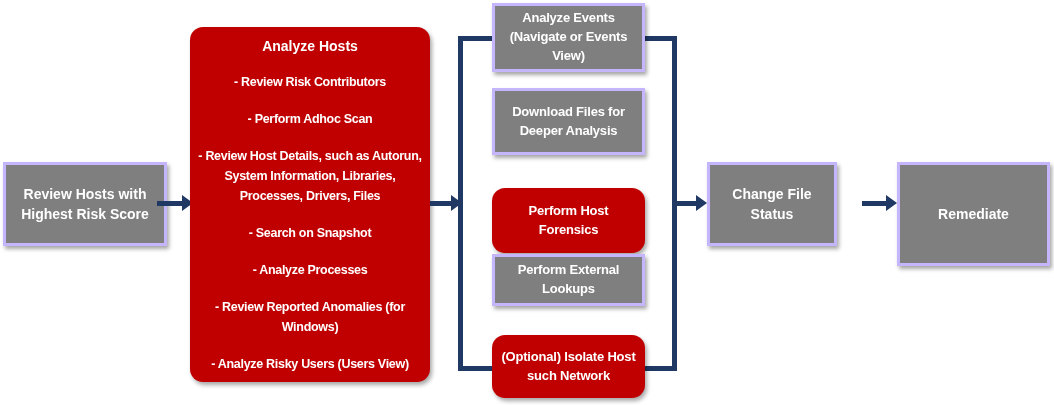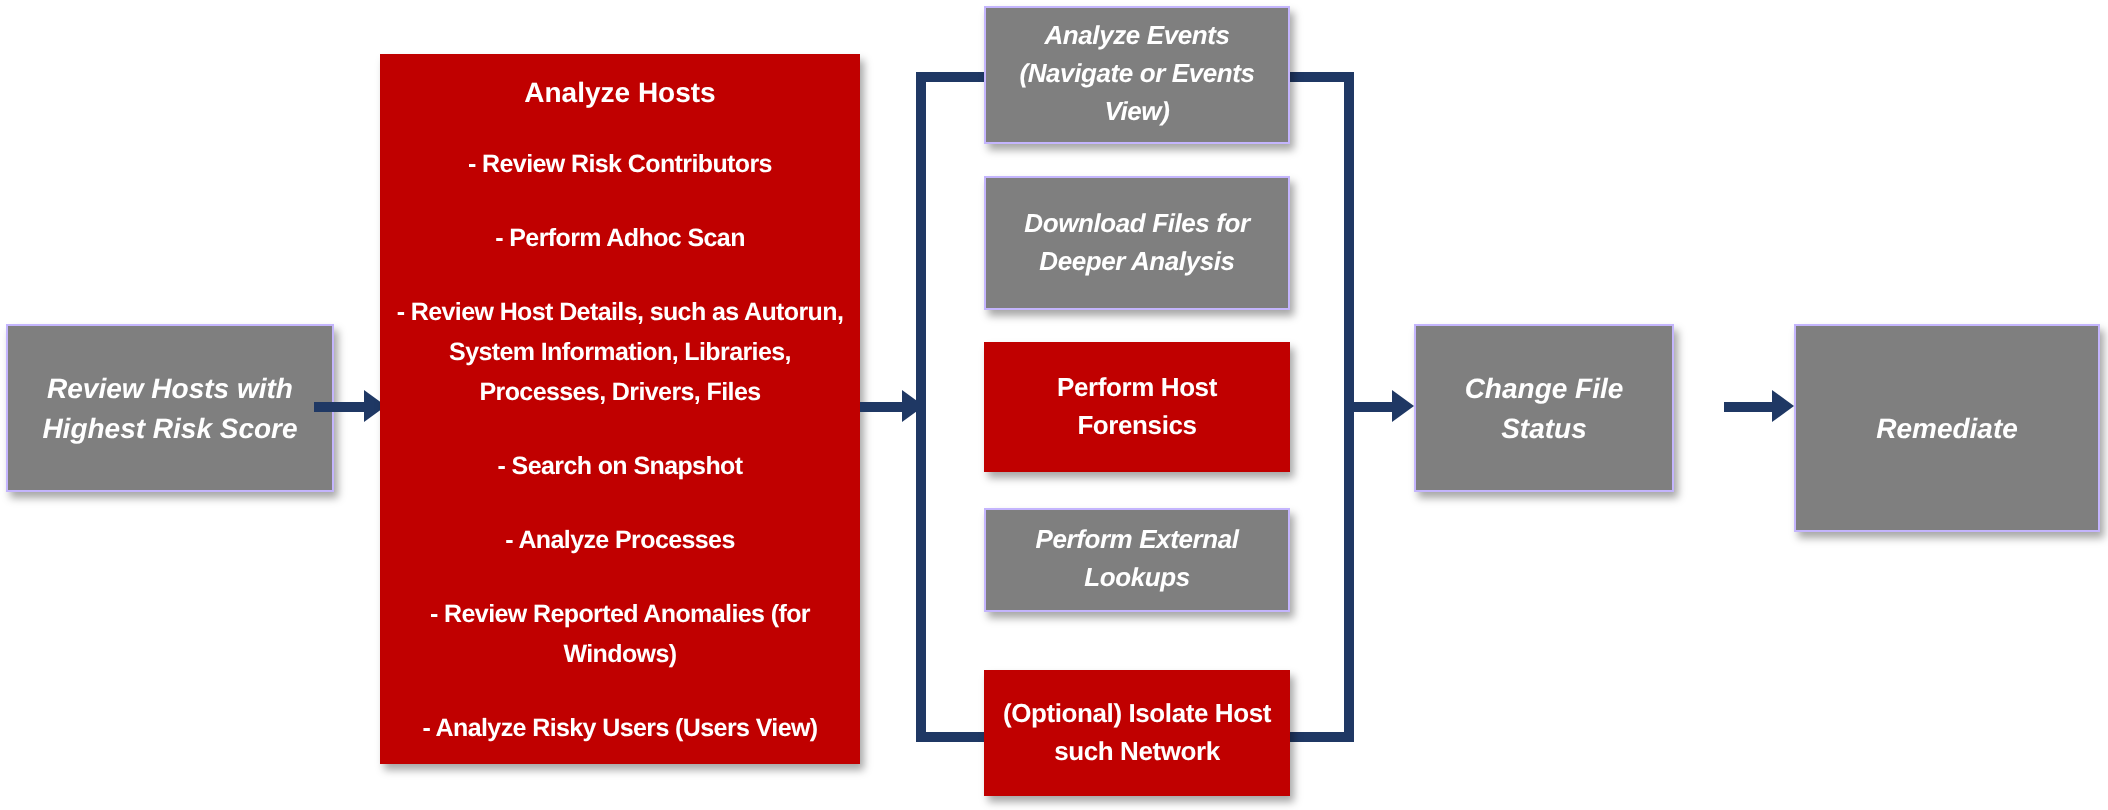--- a/index.html
+++ b/index.html
@@ -19,22 +19,22 @@
     height:405px;
     background:#ffffff;
     overflow:hidden;
   }
   .box{
     position:absolute;
     color:var(--text);
     font-weight:bold;
     box-shadow:2px 3px 4px rgba(0,0,0,0.35);
   }
-  .gray{background:var(--box-gray);border:1px solid #c4b5fd;font-style:italic;}
-  .red{background:var(--box-red);}
+  .gray{background:var(--box-gray);border:3px solid #c4b5fd;}
+  .red{background:var(--box-red);border-radius:13px;}
   .center-label{
     display:flex;
     align-items:center;
     justify-content:center;
     text-align:center;
     font-size:14px;
     line-height:1.45;
     padding:0 6px;
   }
   
@@ -54,21 +54,21 @@
     font-size:12.5px;
     letter-spacing:-0.3px;
     line-height:20px;
     margin-bottom:17px;
     text-align:center;
   }
   
   .mid{left:492px;width:153px;font-size:13px;letter-spacing:-0.2px;}
   .mid-0{top:3px;height:69px;}
   .mid-1{top:88px;height:67px;text-align:center;}
-  .mid-2{top:171px;height:65px;}
+  .mid-2{top:188px;height:65px;}
   .mid-3{top:254px;height:52px;}
   .mid-4{top:335px;height:63px;}
   
   .step-cfs{left:707px;top:162px;width:130px;height:84px;}
   .step-rem{left:897px;top:162px;width:153px;height:104px;}
   
   .line{position:absolute;background:var(--arrow-navy);}
   .head{
     position:absolute;
     width:0;height:0;

